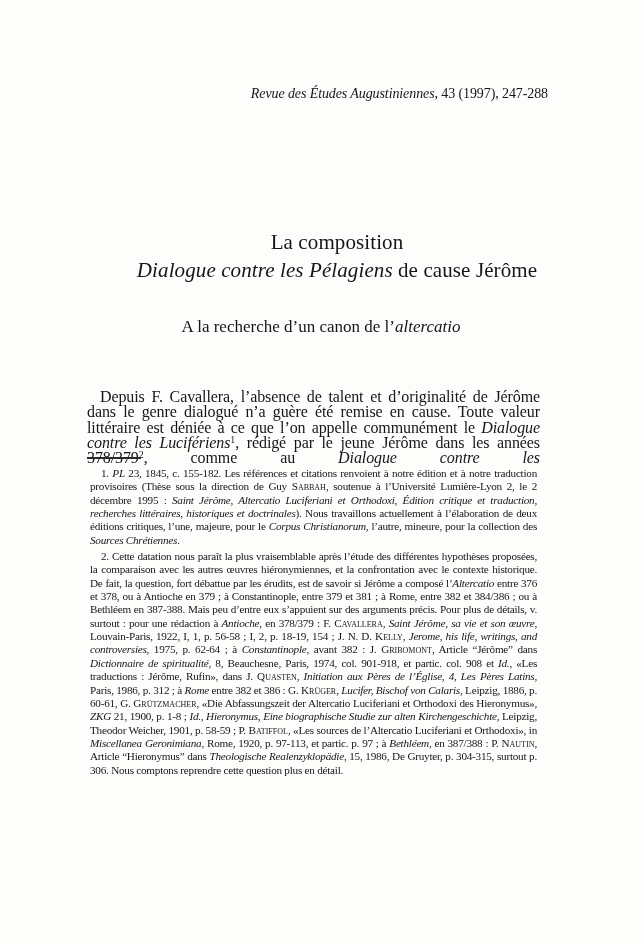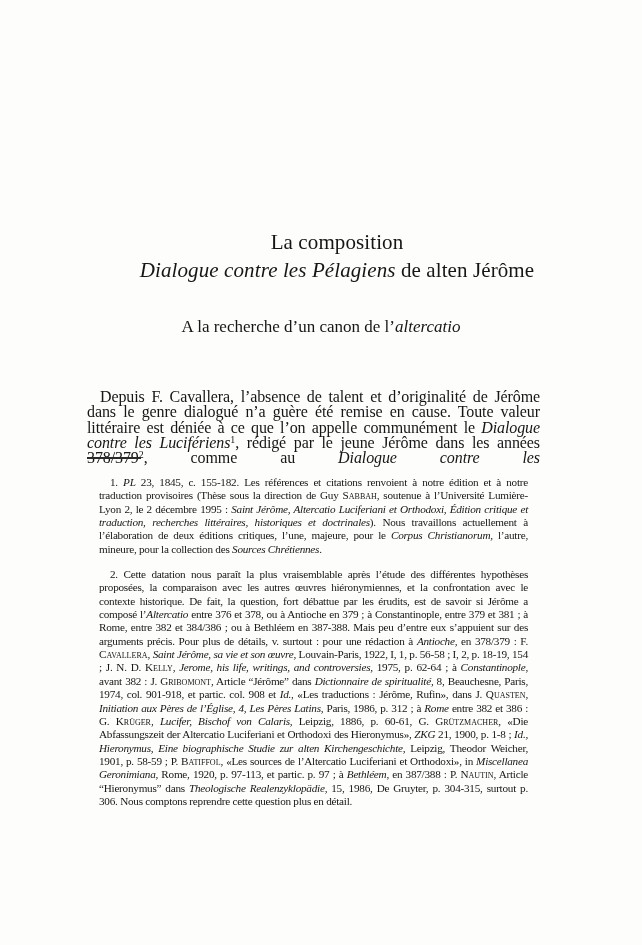--- a/index.html
+++ b/index.html
@@ -71,39 +71,40 @@
   .footnotes {
     position: absolute;
     top: 464px;
     left: 87px;
     width: 453px;
     font-size: 11.2px;
     line-height: 13.35px;
     letter-spacing: -0.25px;
     text-align: justify;
   }
-  .footnote { margin: 12px; text-indent: 11px; }
+  .footnote { margin: 3px; text-indent: 11px; }
   .i  { font-style: italic; }
   .sc { font-variant: small-caps; letter-spacing: 0; }
   .sup {
     font-size: 0.62em;
     vertical-align: 0.5em;
     line-height: 0;
     letter-spacing: 0;
   }
 </style>
 </head>
 <body>
 
 <div class="page">
 
+  <div class="running-head"><span class="i">Revue des Études Augustiniennes</span><span>, 43 (1997), 247-288</span></div>
 
   <h1 class="article-title">
     <div><span>La composition</span></div>
-    <div><span class="i">Dialogue contre les Pélagiens</span><span> de alten Jérôme</span></div>
+    <div><span class="i">Dialogue contre les Pélagiens</span><span> de cause Jérôme</span></div>
   </h1>
 
   <div class="article-subtitle"><span>A la recherche d’un canon de l’</span><span class="i">altercatio</span></div>
 
   <p class="body-paragraph"><span>Depuis F. Cavallera, l’absence de talent et d’originalité de Jérôme dans le genre dialogué n’a guère été remise en cause. Toute valeur littéraire est déniée à ce que l’on appelle communément le </span><span class="i">Dialogue contre les Lucifériens</span><span class="sup">1</span><span>, rédigé par le jeune Jérôme dans les années 378/379</span><span class="sup">2</span><span>, comme au </span><span class="i">Dialogue contre les</span></p>
 
   <div class="fn-rule"></div>
 
   <div class="footnotes">
     <p class="footnote"><span>1. </span><span class="i">PL</span><span> 23, 1845, c. 155-182. Les références et citations renvoient à notre édition et à notre traduction provisoires (Thèse sous la direction de Guy </span><span class="sc">Sabbah</span><span>, soutenue à l’Université Lumière-Lyon 2, le 2 décembre 1995 : </span><span class="i">Saint Jérôme, Altercatio Luciferiani et Orthodoxi, Édition critique et traduction, recherches littéraires, historiques et doctrinales</span><span>). Nous travaillons actuellement à l’élaboration de deux éditions critiques, l’une, majeure, pour le </span><span class="i">Corpus Christianorum,</span><span> l’autre, mineure, pour la collection des </span><span class="i">Sources Chrétiennes</span><span>.</span></p>

